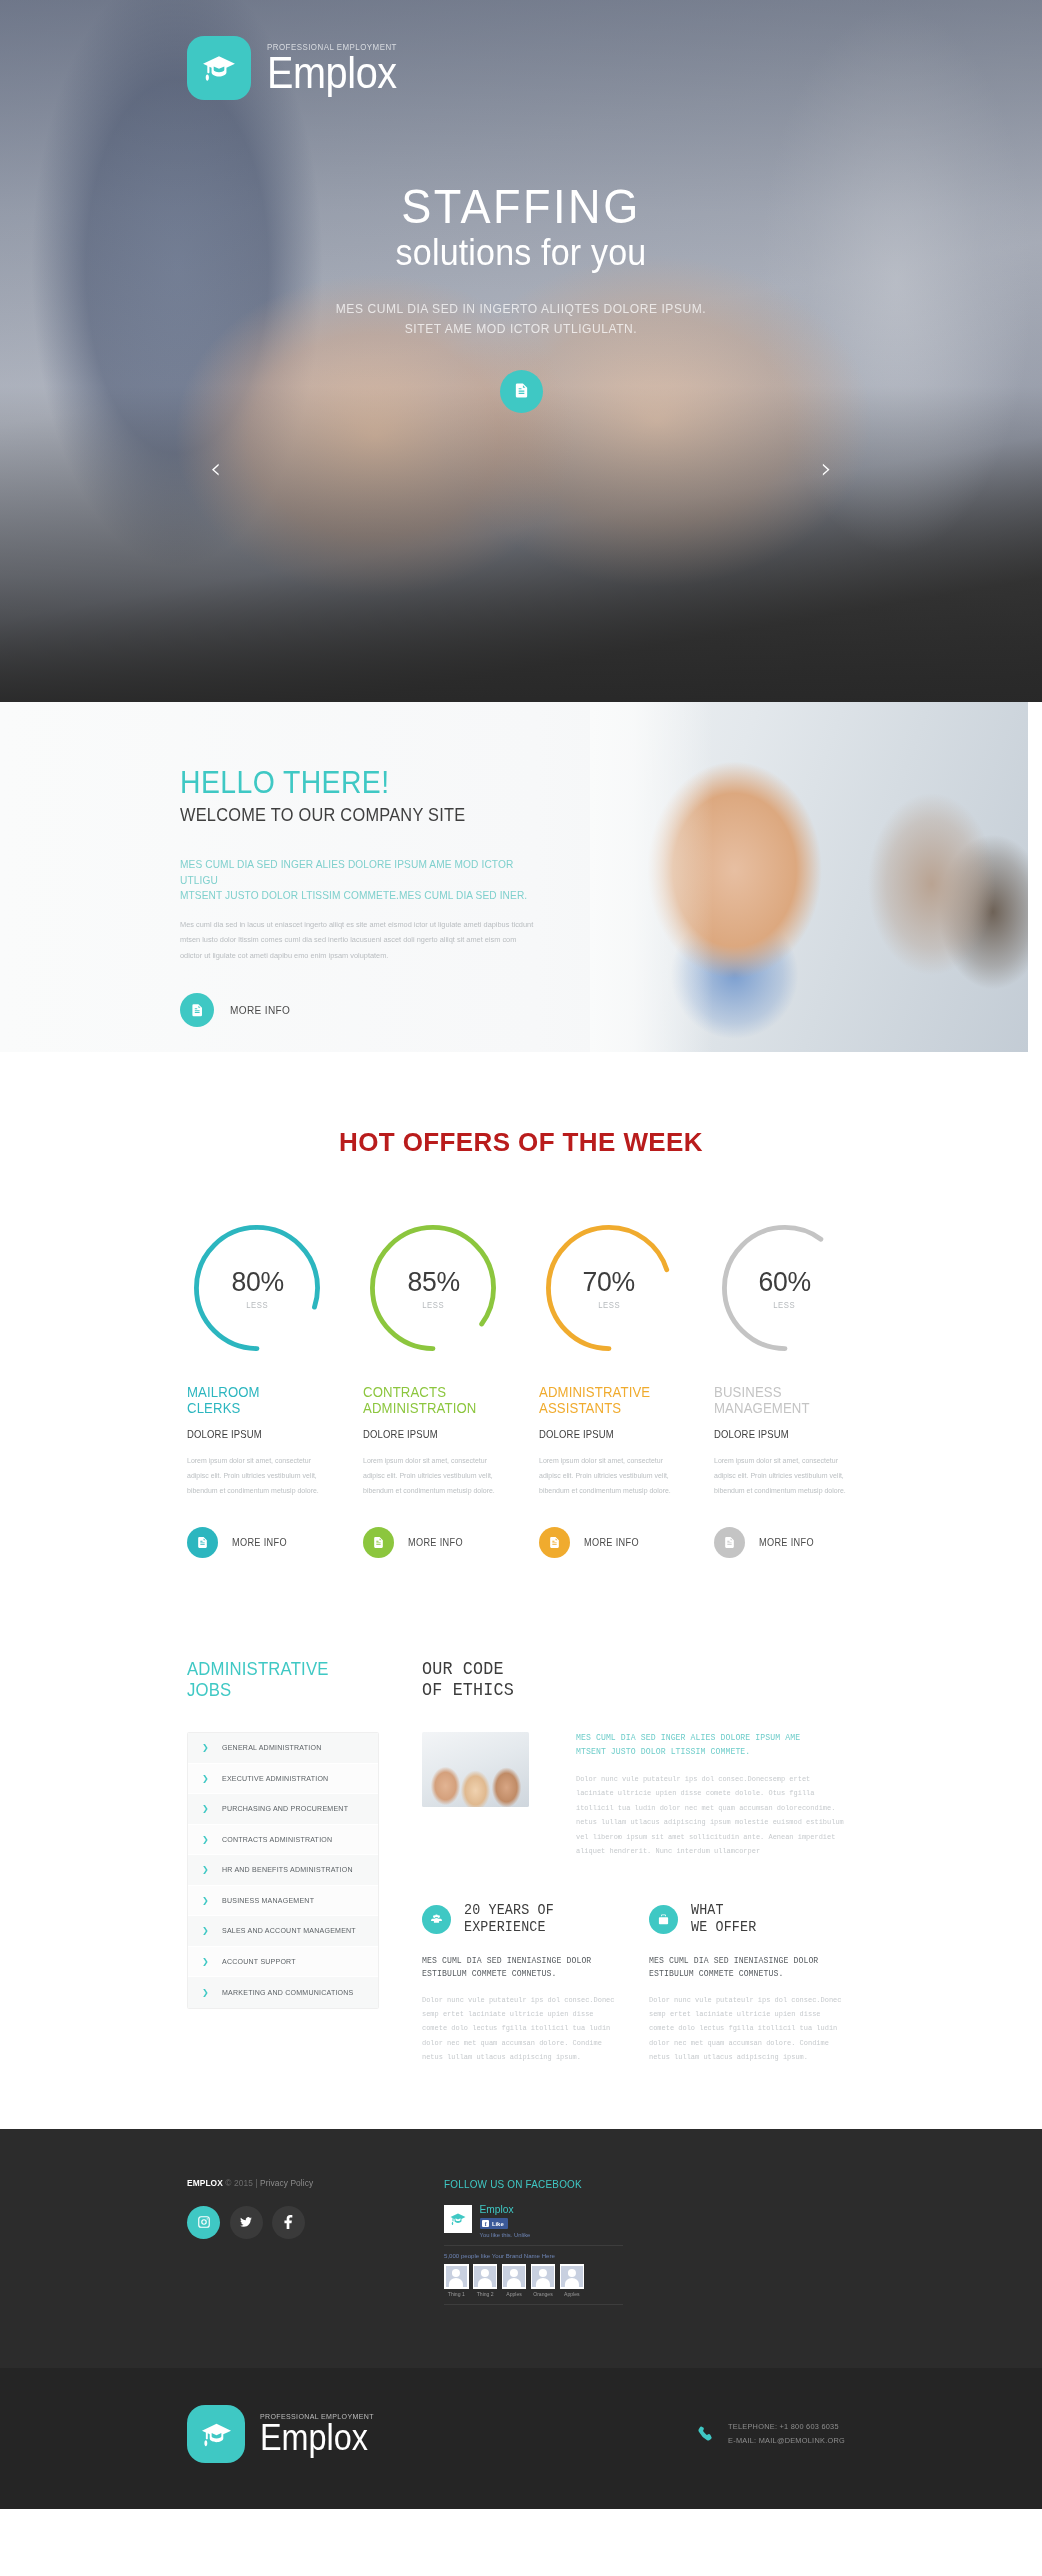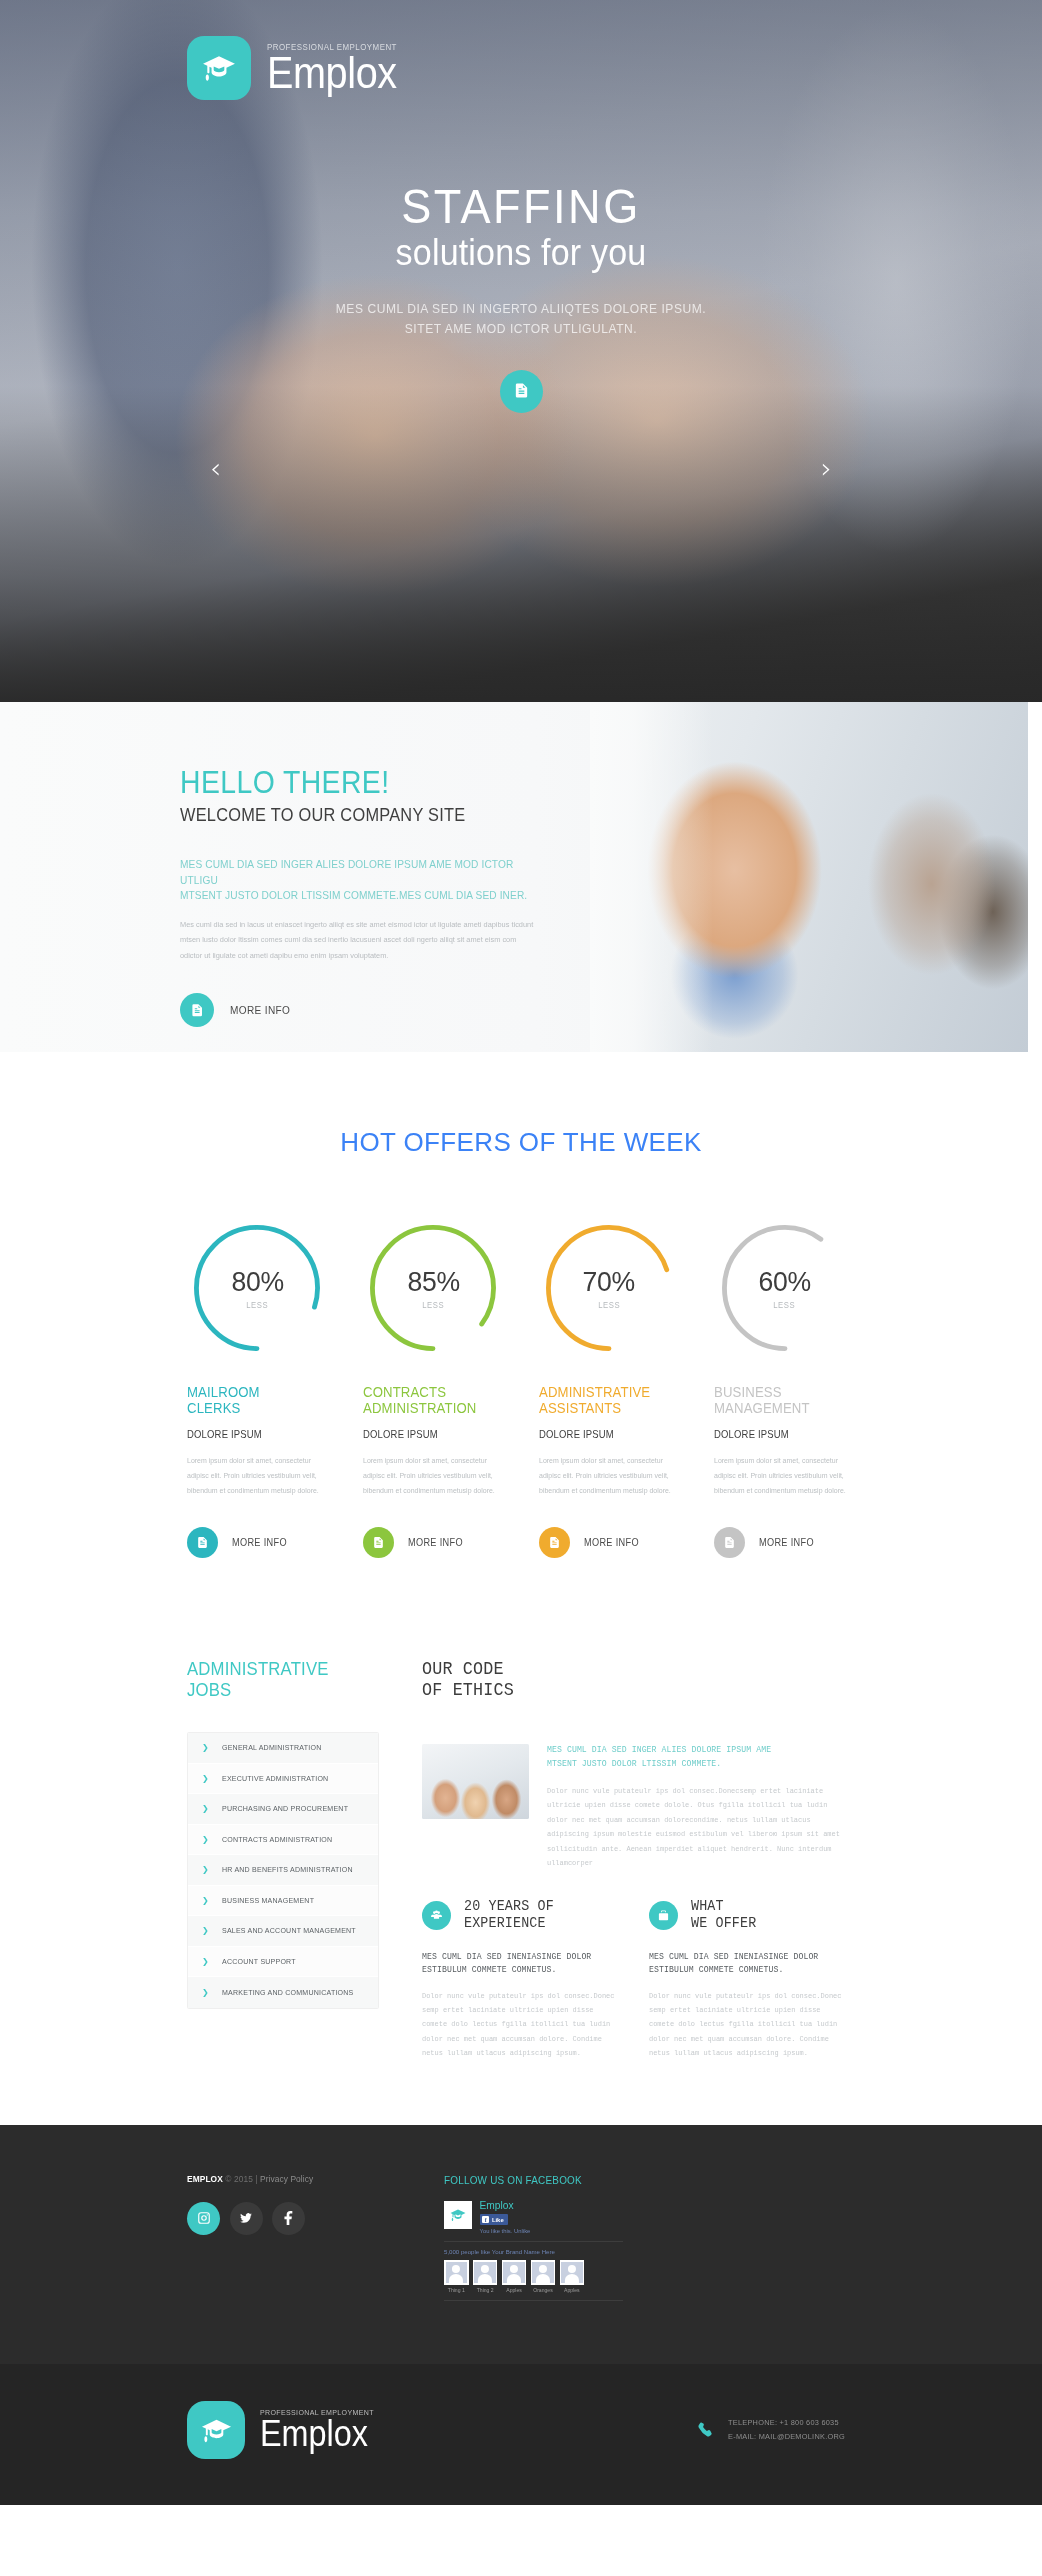--- a/index.html
+++ b/index.html
@@ -119,21 +119,21 @@
   .info-circle {
     width:34px; height:34px; border-radius:50%; background:#3fc8c4;
     display:flex; align-items:center; justify-content:center; flex:0 0 auto;
   }
   .info-circle svg { width:14.4px; height:14.4px; fill:#fff; }
   .info-label { margin-left:16px; color:#4b4b4b; font-size:11.2px; letter-spacing:.035em; transform:scaleX(.9); transform-origin:left; }
 
   
   .offers { width:1042px; background:#fff; padding:75px 0 32px; }
   .offers-title {
-    text-align:center; font-size:26px; font-weight:400; color:#3b82f6;
+    text-align:center; font-size:26px; font-weight:700; color:#b91c1c;
     letter-spacing:.015em;
   }
   .offers-grid {
     width:668px; margin:63px auto 0; display:grid;
     grid-template-columns:repeat(4,1fr); column-gap:35px;
   }
   .circle-box { position:relative; width:134px; height:134px; margin:0 auto; }
   .circle-box svg { width:134px; height:134px; display:block; }
   .circle-center {
     position:absolute; inset:0; display:flex; flex-direction:column;
@@ -160,34 +160,34 @@
   .job-item {
     display:flex; align-items:center; height:30.5px; padding-left:14px;
     background:#f7f8f8; border-bottom:0.5px solid #fff; cursor:pointer;
   }
   .job-item:nth-child(even) { background:#fcfcfc; }
   .job-item:last-child { border-bottom:none; }
   .job-chev { color:#3fc8c4; font-size:8px; font-weight:700; width:20.3px; flex:0 0 20.3px; font-family:"DejaVu Sans",sans-serif; }
   .job-label { color:#5b6165; font-size:7.5px; letter-spacing:.03em; transform:scaleX(.94); transform-origin:left; }
 
   .ethics-col { flex:1; margin-left:43px;font-family:Liberation Mono, monospace; }
-  .ethics-row { display:flex; margin-top:43px; }
+  .ethics-row { display:flex; margin-top:31px;gap:29px; }
   .ethics-photo {
     width:107px; height:75px; flex:0 0 107px; border-radius:1.6px;
     background:
       radial-gradient(ellipse 18px 23.5px at 22% 72%, #e2b493 0%, #d4a07c 58%, rgba(212,160,124,0) 82%),
       radial-gradient(ellipse 18px 24.6px at 50% 78%, #f0d2b0 0%, #e0b98f 58%, rgba(224,185,143,0) 82%),
       radial-gradient(ellipse 18px 24.6px at 79% 74%, #d8a684 0%, #c08b66 58%, rgba(192,139,102,0) 82%),
       linear-gradient(160deg,#f3f5f7 0%, #e4e9ed 45%, #cfd6dd 100%);
   }
   .ethics-body { margin-left:18px; flex:1; }
   .ethics-lead { color:#6fcdca; font-size:8.6px; line-height:1.62; letter-spacing:.01em; transform:scaleX(.95); transform-origin:left; }
   .ethics-text { color:#c6cacd; font-size:7.2px; line-height:2.0; margin-top:11.8px; transform:scaleX(.97); transform-origin:left; }
 
-  .feat-grid { display:flex; margin-top:28px; gap:21.4px;align-items:flex-end; }
+  .feat-grid { display:flex; margin-top:44px; gap:21.4px;align-items:flex-end; }
   .feat { flex:1; }
   .feat-head { display:flex; align-items:center; }
   .feat-icon {
     width:29px; height:29px; border-radius:50%; background:#3fc8c4; flex:0 0 29px;
     display:flex; align-items:center; justify-content:center;
   }
   .feat-icon svg { width:13px; height:13px; fill:#fff; }
   .feat-title { margin-left:13px; font-size:14.4px; font-weight:300; color:#3d3d3d; line-height:1.16; letter-spacing:.01em; transform:scaleX(.93); transform-origin:left; }
   .feat-lead { margin-top:19px; font-size:8.6px; color:#575c60; line-height:1.58; letter-spacing:.01em; transform:scaleX(.95); transform-origin:left; }
   .feat-text { margin-top:10.7px; font-size:7.2px; color:#c6cacd; line-height:2.0; transform:scaleX(.97); transform-origin:left; }

